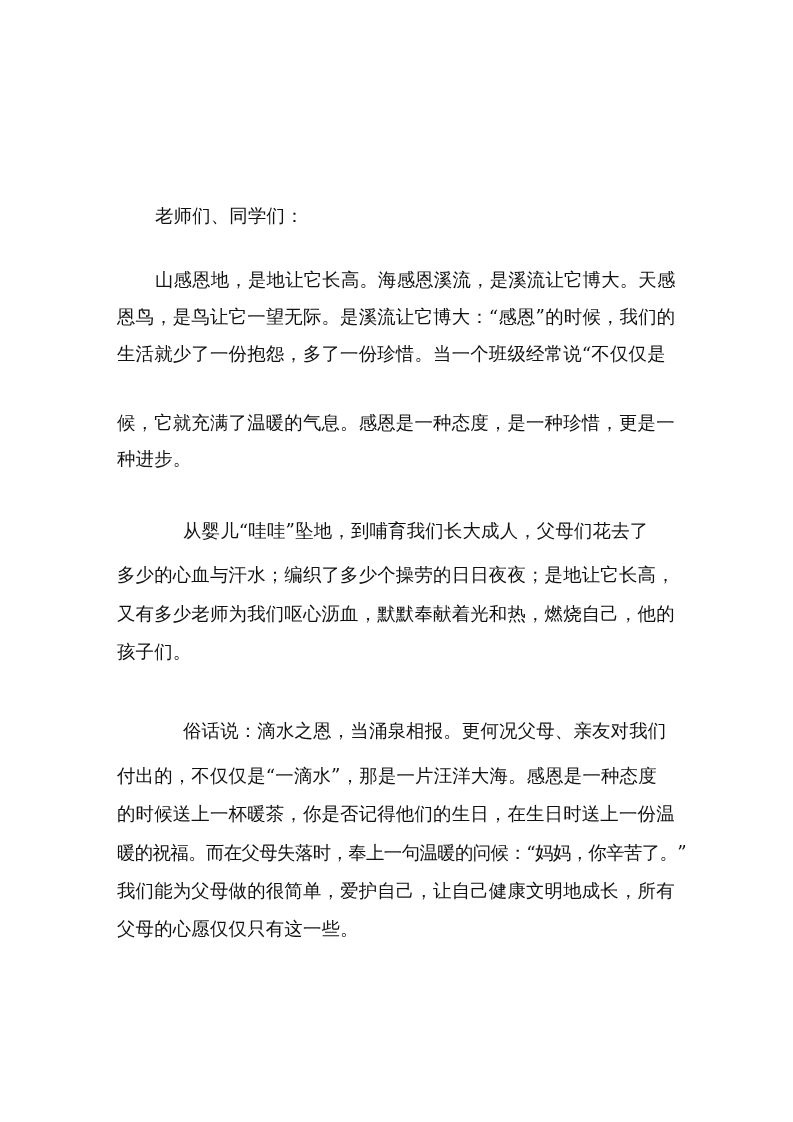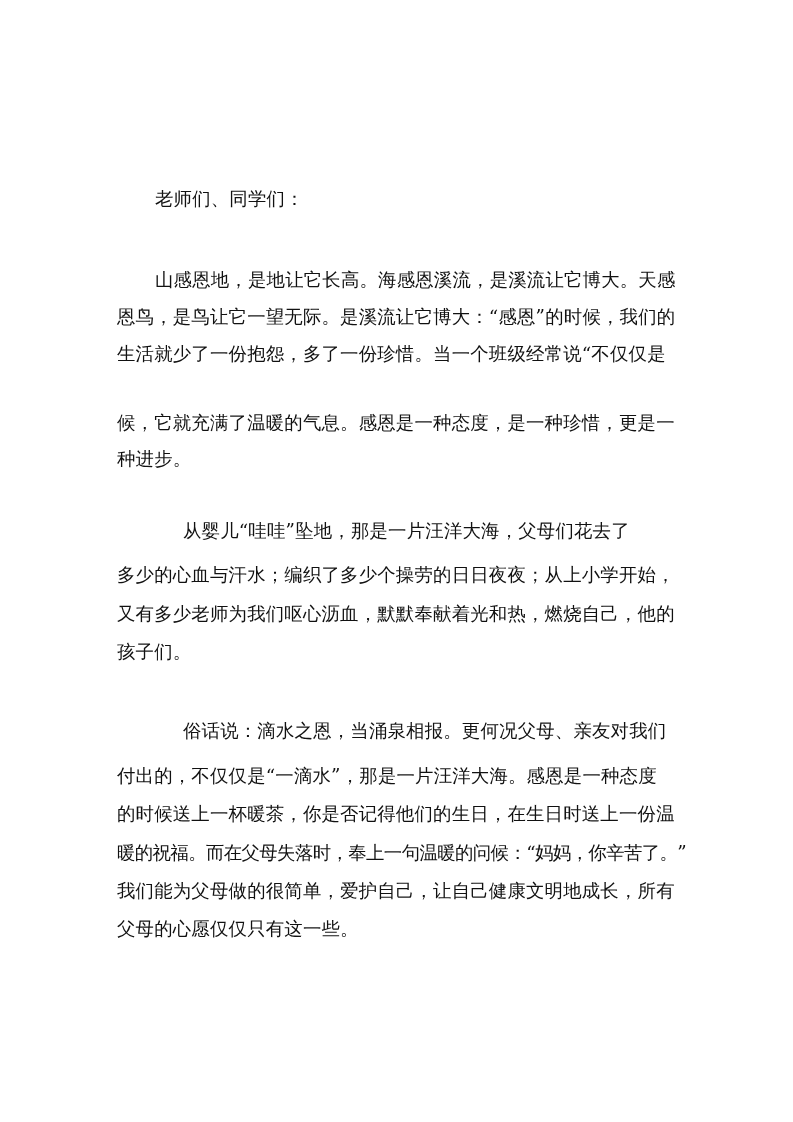--- a/index.html
+++ b/index.html
@@ -1,38 +1,38 @@
 <!DOCTYPE html>
 <html><head>
 <meta charset="utf-8">
 <style>
   html, body { margin: 0; padding: 0; background: #ffffff; }
   body { width: 793px; height: 1122px; position: relative; overflow: hidden;
     font-family: "DejaVu Serif", "Liberation Serif", serif; color: #111111; }
   .page { position: absolute; left: 117px; top: 0; width: 562px; }
   .line { position: absolute; left: 0; white-space: nowrap; font-size: 18.4px; line-height: 22px; letter-spacing: 0.2px; }
-  .greeting { top: 188px; left: 38px; }
+  .greeting { top: 205px; left: 38px; }
 </style>
 </head>
 <body>
 
 <div class="page">
   <div class="line greeting">老师们、同学们：</div>
 
   <div>
     <div class="line" style="top:269px;left:38px">山感恩地，是地让它长高。海感恩溪流，是溪流让它博大。天感</div>
     <div class="line" style="top:306px">恩鸟，是鸟让它一望无际。是溪流让它博大：“感恩”的时候，我们的</div>
     <div class="line" style="top:343px">生活就少了一份抱怨，多了一份珍惜。当一个班级经常说“不仅仅是</div>
     <div class="line" style="top:412px">候，它就充满了温暖的气息。感恩是一种态度，是一种珍惜，更是一</div>
     <div class="line" style="top:448px">种进步。</div>
   </div>
 
   <div>
-    <div class="line" style="top:520px;left:66px">从婴儿“哇哇”坠地，那是一片汪洋大海，父母们花去了</div>
-    <div class="line" style="top:564px">多少的心血与汗水；编织了多少个操劳的日日夜夜；从上小学开始，</div>
+    <div class="line" style="top:520px;left:66px">从婴儿“哇哇”坠地，到哺育我们长大成人，父母们花去了</div>
+    <div class="line" style="top:564px">多少的心血与汗水；编织了多少个操劳的日日夜夜；是地让它长高，</div>
     <div class="line" style="top:603px">又有多少老师为我们呕心沥血，默默奉献着光和热，燃烧自己，他的</div>
     <div class="line" style="top:641px">孩子们。</div>
   </div>
 
   <div>
     <div class="line" style="top:720px;left:66px">俗话说：滴水之恩，当涌泉相报。更何况父母、亲友对我们</div>
     <div class="line" style="top:765px">付出的，不仅仅是“一滴水”，那是一片汪洋大海。感恩是一种态度</div>
     <div class="line" style="top:803px">的时候送上一杯暖茶，你是否记得他们的生日，在生日时送上一份温</div>
     <div class="line" style="top:842px;letter-spacing:-0.6px">暖的祝福。而在父母失落时，奉上一句温暖的问候：“妈妈，你辛苦了。”</div>
     <div class="line" style="top:880px">我们能为父母做的很简单，爱护自己，让自己健康文明地成长，所有</div>

